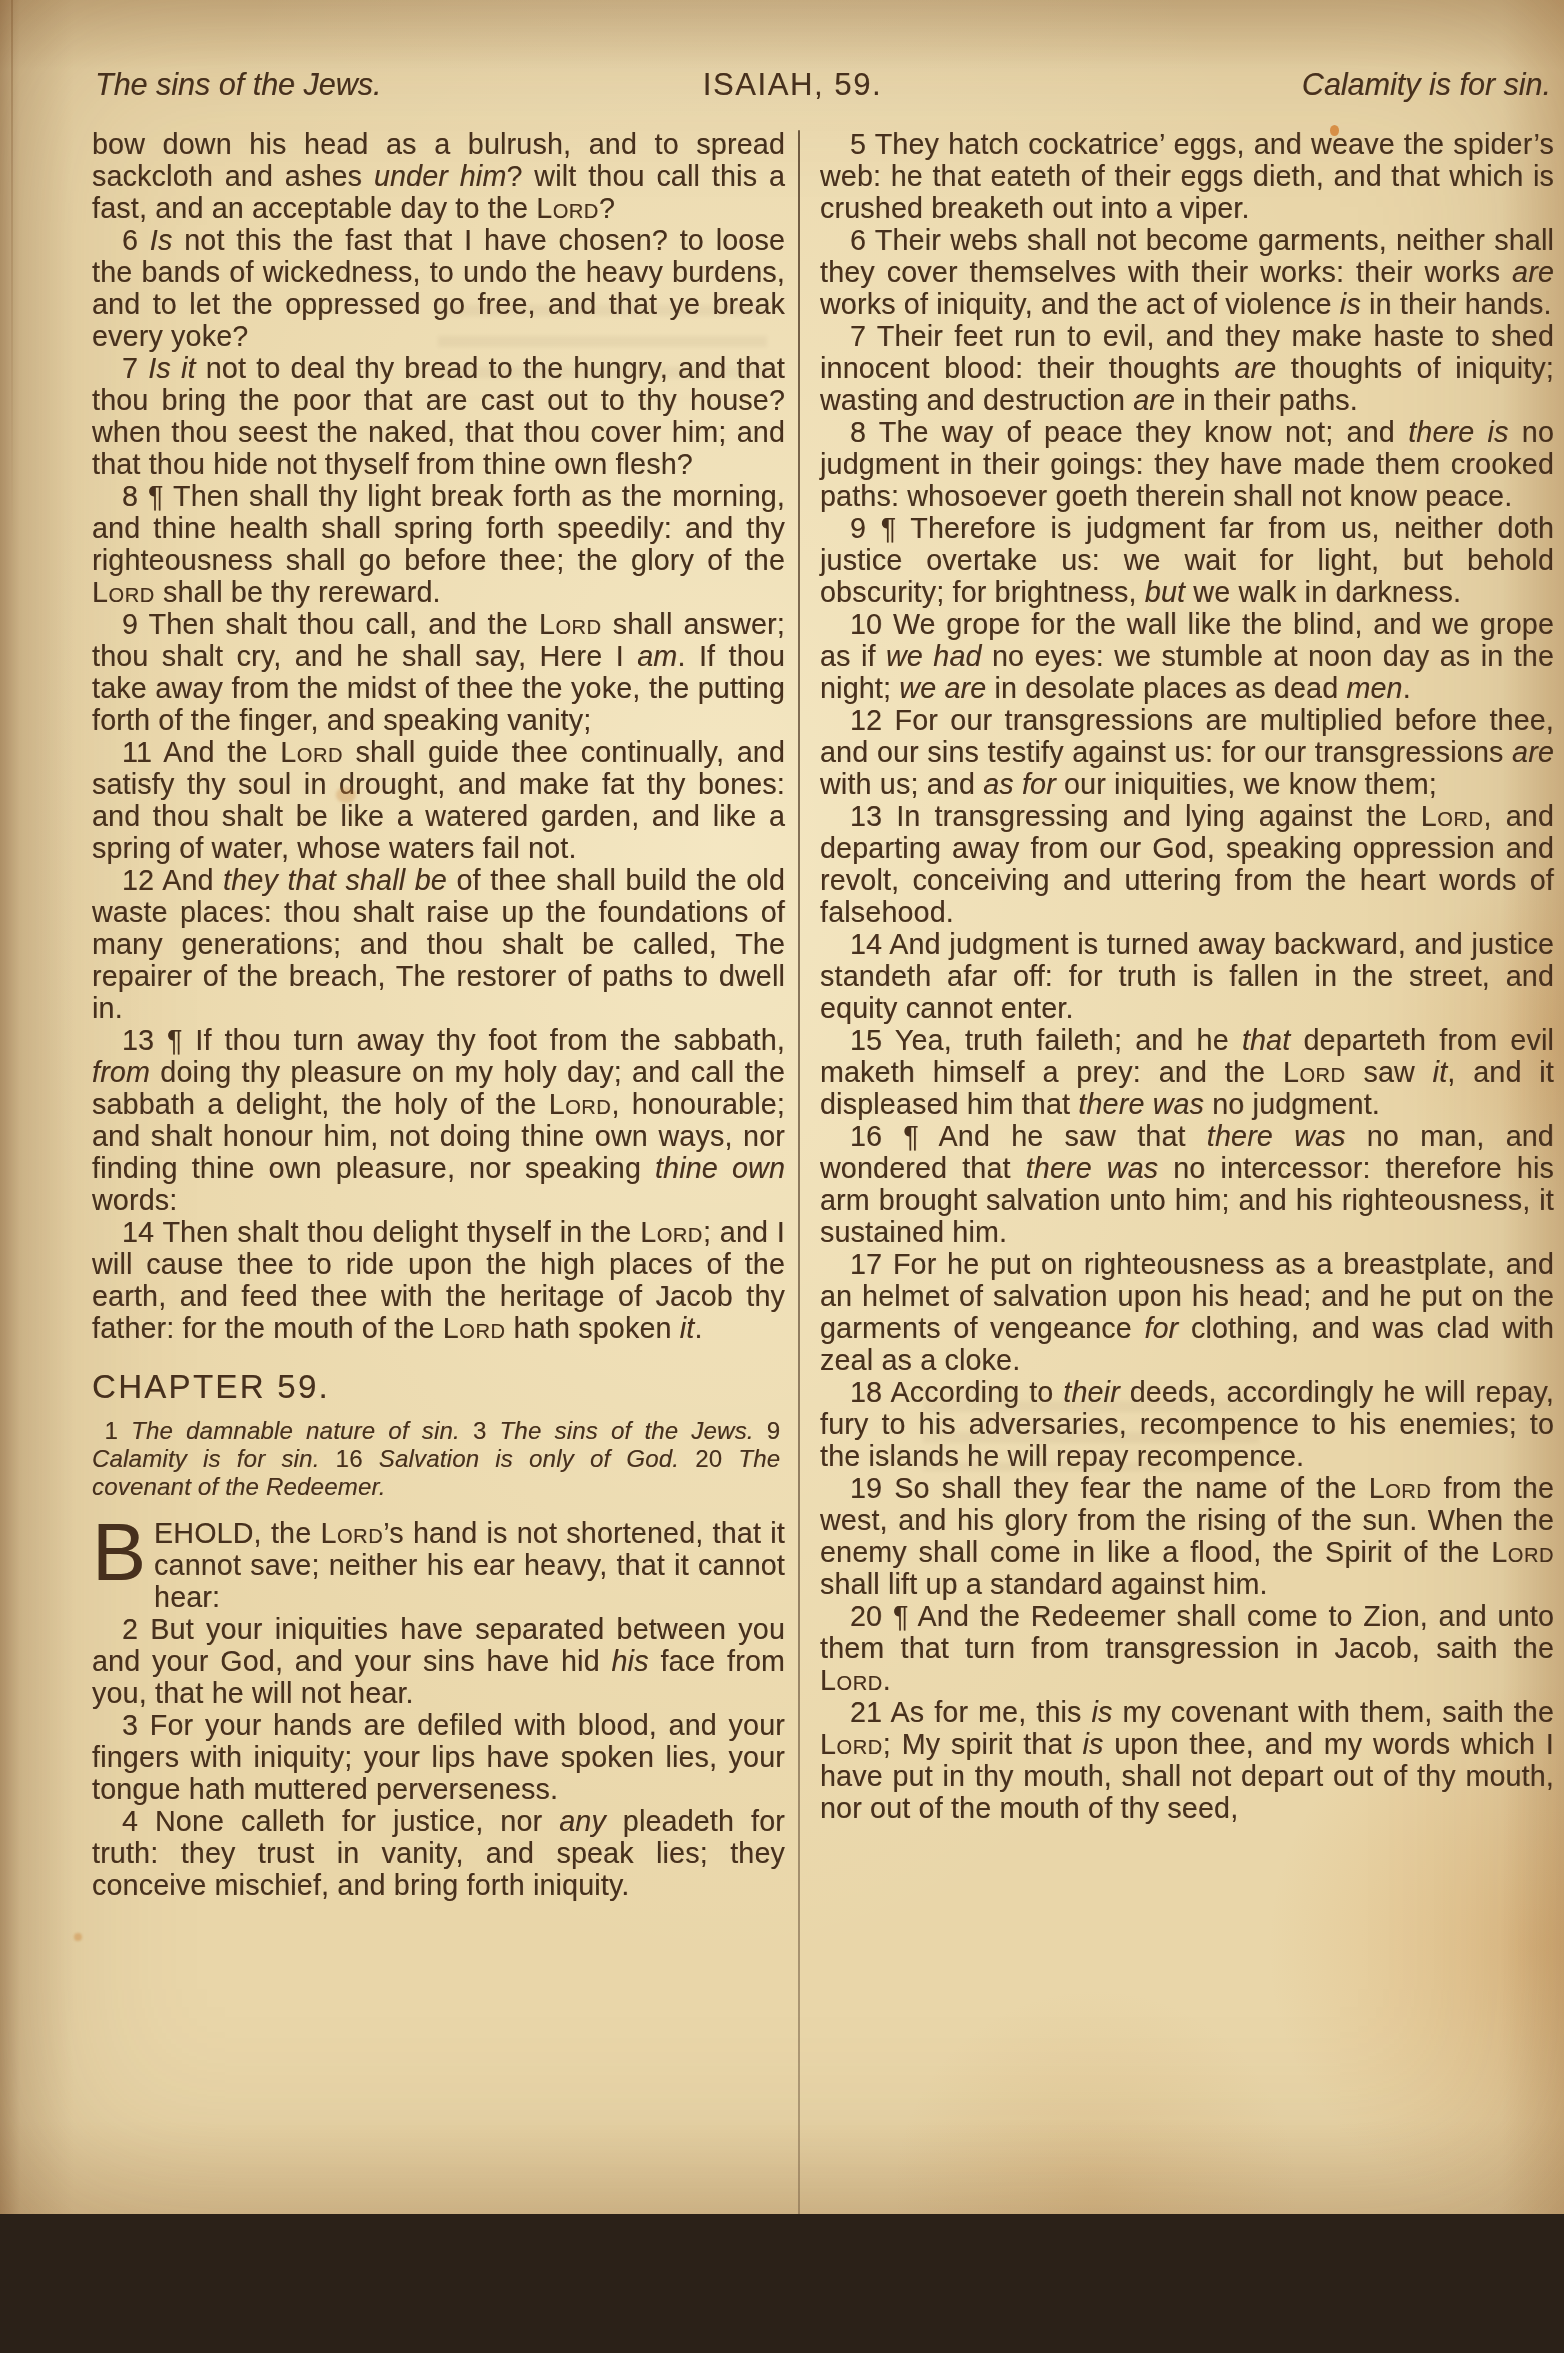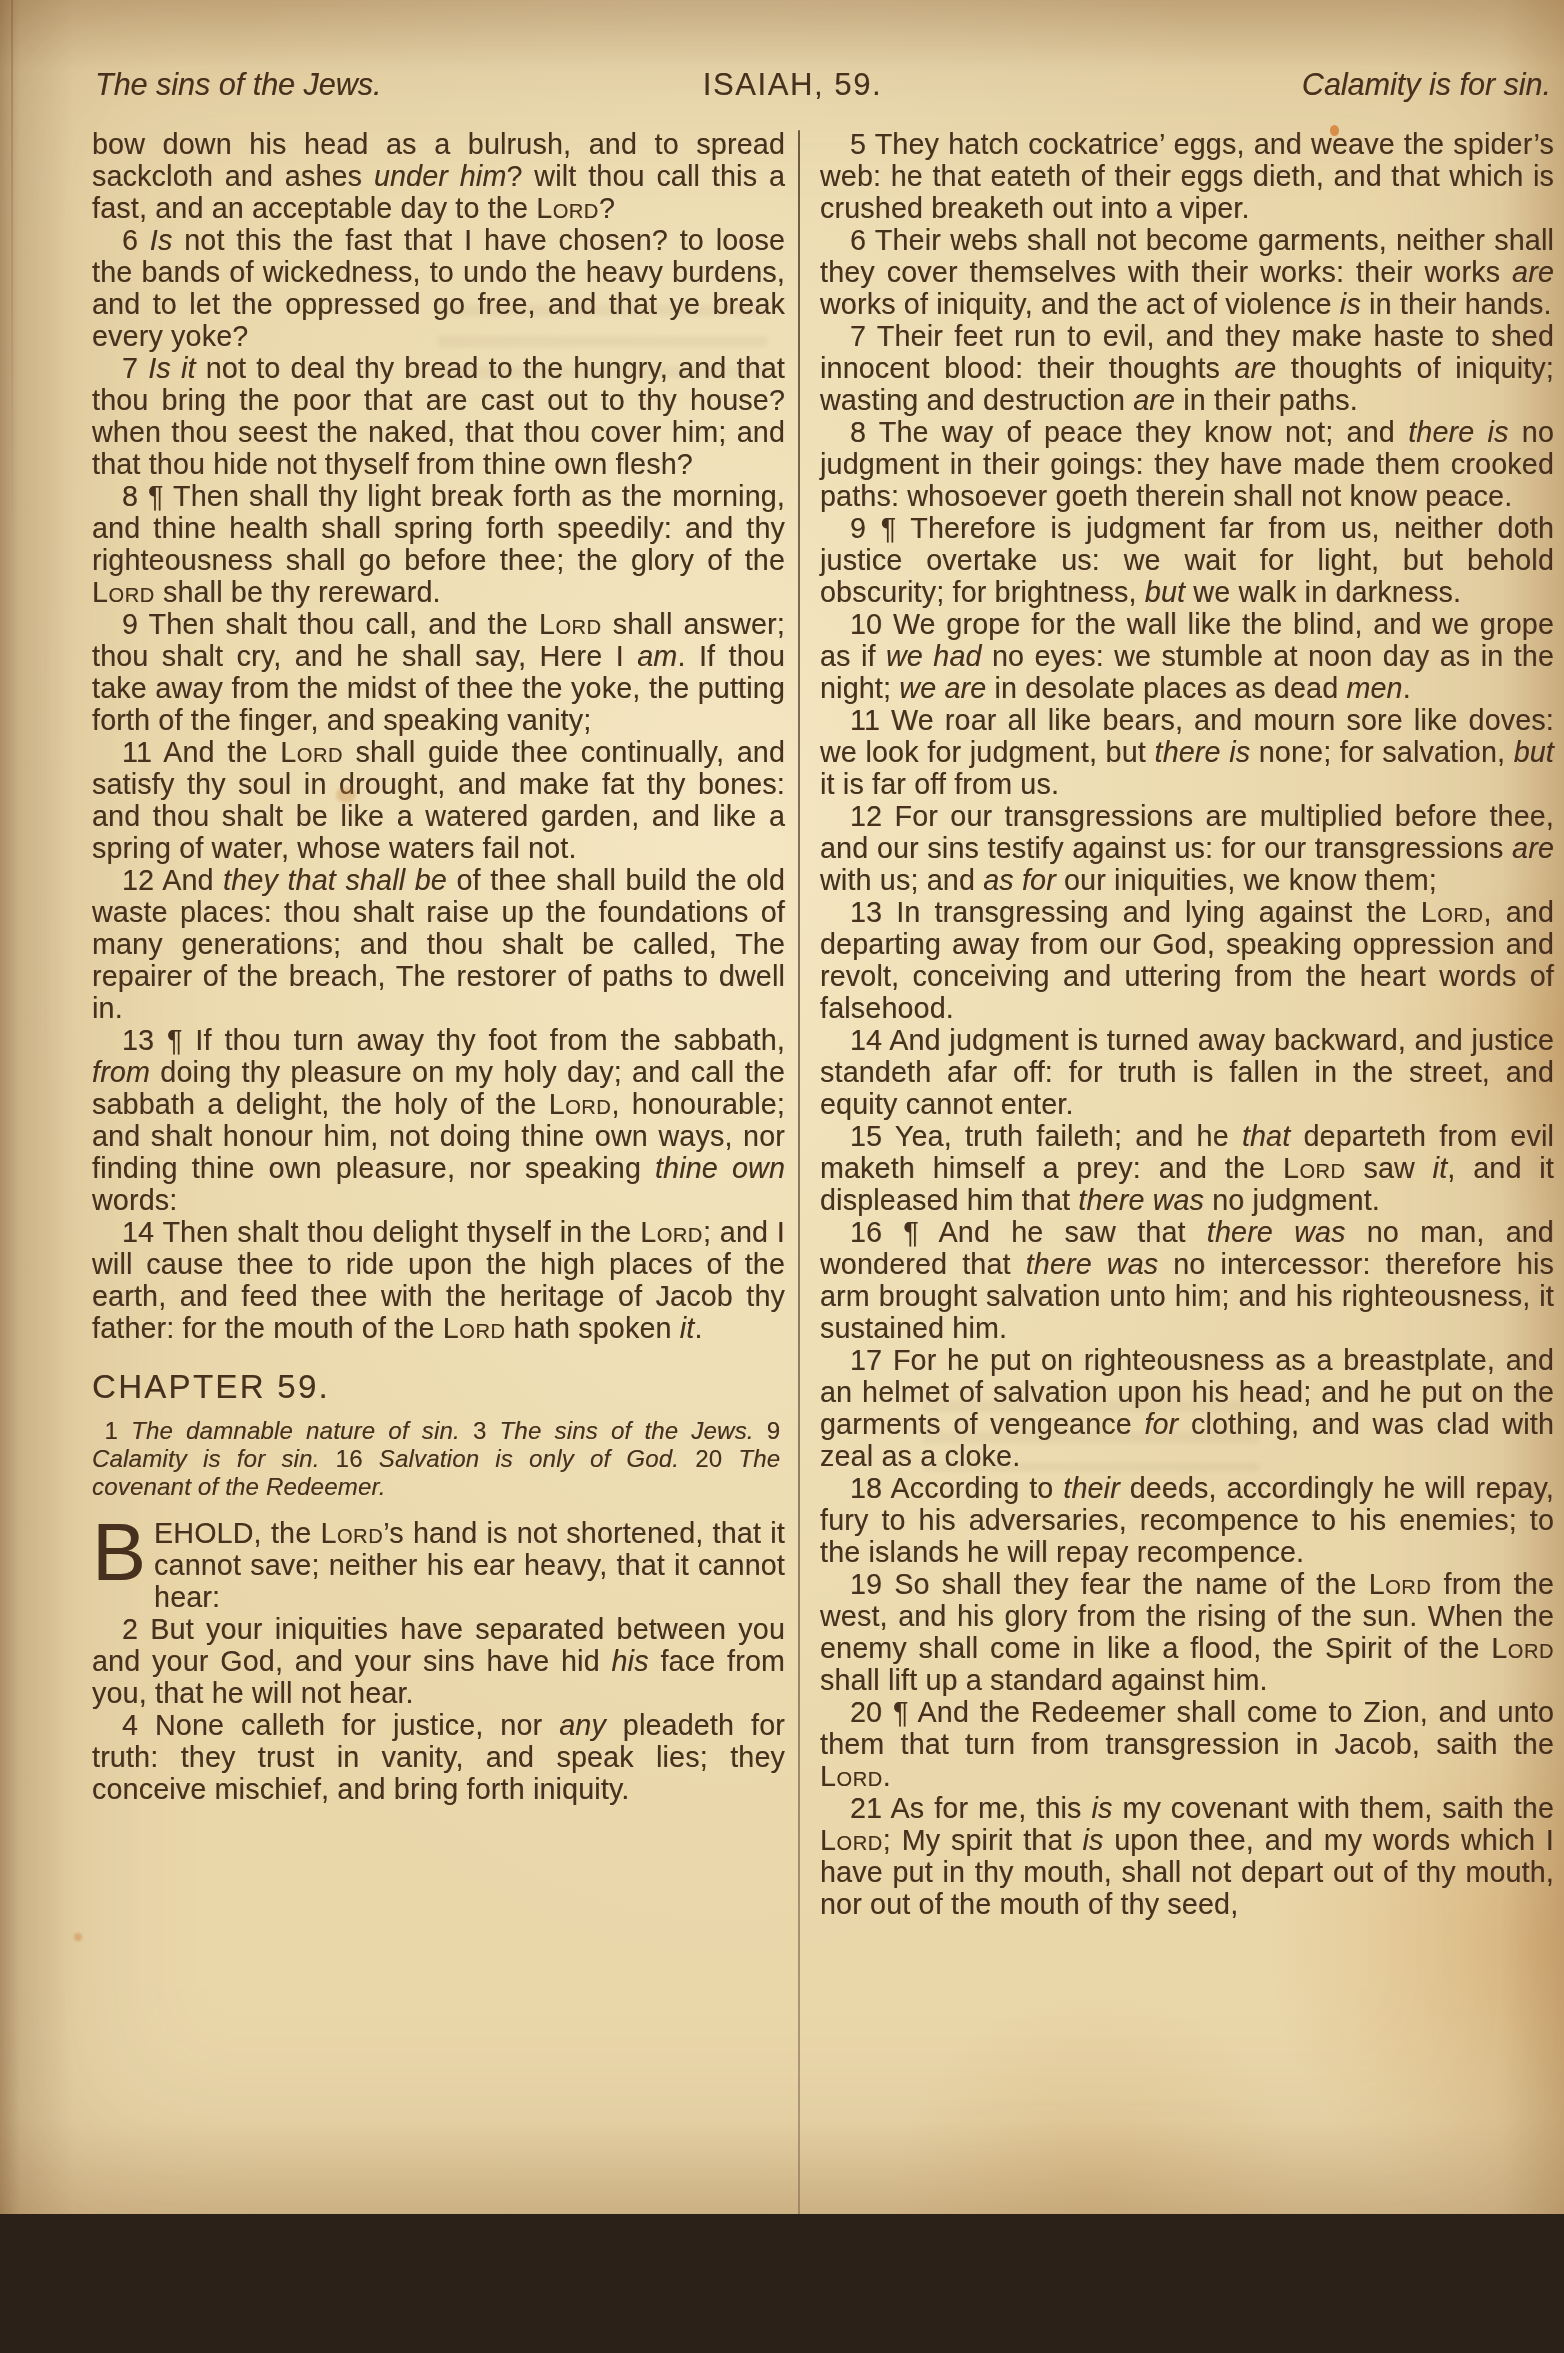--- a/index.html
+++ b/index.html
@@ -97,30 +97,30 @@
       <p class="verse"><span>8 ¶ Then shall thy light break forth as the morning, and thine health shall spring forth speedily: and thy righteousness shall go before thee; the glory of the </span><span class="sc">Lord</span><span> shall be thy rereward.</span></p>
       <p class="verse"><span>9 Then shalt thou call, and the </span><span class="sc">Lord</span><span> shall answer; thou shalt cry, and he shall say, Here I </span><span class="it">am</span><span>. If thou take away from the midst of thee the yoke, the putting forth of the finger, and speaking vanity;</span></p>
       <p class="verse"><span>11 And the </span><span class="sc">Lord</span><span> shall guide thee continually, and satisfy thy soul in drought, and make fat thy bones: and thou shalt be like a watered garden, and like a spring of water, whose waters fail not.</span></p>
       <p class="verse"><span>12 And </span><span class="it">they that shall be</span><span> of thee shall build the old waste places: thou shalt raise up the foundations of many generations; and thou shalt be called, The repairer of the breach, The restorer of paths to dwell in.</span></p>
       <p class="verse"><span>13 ¶ If thou turn away thy foot from the sabbath, </span><span class="it">from</span><span> doing thy pleasure on my holy day; and call the sabbath a delight, the holy of the </span><span class="sc">Lord</span><span>, honourable; and shalt honour him, not doing thine own ways, nor finding thine own pleasure, nor speaking </span><span class="it">thine own</span><span> words:</span></p>
       <p class="verse"><span>14 Then shalt thou delight thyself in the </span><span class="sc">Lord</span><span>; and I will cause thee to ride upon the high places of the earth, and feed thee with the heritage of Jacob thy father: for the mouth of the </span><span class="sc">Lord</span><span> hath spoken </span><span class="it">it</span><span>.</span></p>
       <div class="chapter-heading">CHAPTER 59.</div>
       <p class="summary"><span>1 </span><span class="it">The damnable nature of sin.</span><span> 3 </span><span class="it">The sins of the Jews.</span><span> 9 </span><span class="it">Calamity is for sin.</span><span> 16 </span><span class="it">Salvation is only of God.</span><span> 20 </span><span class="it">The covenant of the Redeemer.</span></p>
       <p class="verse cont"><span class="dropcap">B</span><span>EHOLD, the </span><span class="sc">Lord</span><span>’s hand is not shortened, that it cannot save; neither his ear heavy, that it cannot hear:</span></p>
       <p class="verse"><span>2 But your iniquities have separated between you and your God, and your sins have hid </span><span class="it">his</span><span> face from you, that he will not hear.</span></p>
+      <p class="verse"><span>3 For your hands are defiled with blood, and your fingers with iniquity; your lips have spoken lies, your tongue hath muttered perverseness.</span></p>
       <p class="verse"><span>4 None calleth for justice, nor </span><span class="it">any</span><span> pleadeth for truth: they trust in vanity, and speak lies; they conceive mischief, and bring forth iniquity.</span></p>
     </div>
   <div class="col col-right">
       <p class="verse"><span>5 They hatch cockatrice’ eggs, and weave the spider’s web: he that eateth of their eggs dieth, and that which is crushed breaketh out into a viper.</span></p>
       <p class="verse"><span>6 Their webs shall not become garments, neither shall they cover themselves with their works: their works </span><span class="it">are</span><span> works of iniquity, and the act of violence </span><span class="it">is</span><span> in their hands.</span></p>
       <p class="verse"><span>7 Their feet run to evil, and they make haste to shed innocent blood: their thoughts </span><span class="it">are</span><span> thoughts of iniquity; wasting and destruction </span><span class="it">are</span><span> in their paths.</span></p>
       <p class="verse"><span>8 The way of peace they know not; and </span><span class="it">there is</span><span> no judgment in their goings: they have made them crooked paths: whosoever goeth therein shall not know peace.</span></p>
       <p class="verse"><span>9 ¶ Therefore is judgment far from us, neither doth justice overtake us: we wait for light, but behold obscurity; for brightness, </span><span class="it">but</span><span> we walk in darkness.</span></p>
       <p class="verse"><span>10 We grope for the wall like the blind, and we grope as if </span><span class="it">we had</span><span> no eyes: we stumble at noon day as in the night; </span><span class="it">we are</span><span> in desolate places as dead </span><span class="it">men</span><span>.</span></p>
-      <p class="verse"><span>11 We roar all like bears, and mourn sore like doves: we look for judgment, but </span><span class="it">there is</span><span> none; for salvation, </span><span class="it">but</span><span> it is far off from us.</span></p>
       <p class="verse"><span>12 For our transgressions are multiplied before thee, and our sins testify against us: for our transgressions </span><span class="it">are</span><span> with us; and </span><span class="it">as for</span><span> our iniquities, we know them;</span></p>
       <p class="verse"><span>13 In transgressing and lying against the </span><span class="sc">Lord</span><span>, and departing away from our God, speaking oppression and revolt, conceiving and uttering from the heart words of falsehood.</span></p>
       <p class="verse"><span>14 And judgment is turned away backward, and justice standeth afar off: for truth is fallen in the street, and equity cannot enter.</span></p>
       <p class="verse"><span>15 Yea, truth faileth; and he </span><span class="it">that</span><span> departeth from evil maketh himself a prey: and the </span><span class="sc">Lord</span><span> saw </span><span class="it">it</span><span>, and it displeased him that </span><span class="it">there was</span><span> no judgment.</span></p>
       <p class="verse"><span>16 ¶ And he saw that </span><span class="it">there was</span><span> no man, and wondered that </span><span class="it">there was</span><span> no intercessor: therefore his arm brought salvation unto him; and his righteousness, it sustained him.</span></p>
       <p class="verse"><span>17 For he put on righteousness as a breastplate, and an helmet of salvation upon his head; and he put on the garments of vengeance </span><span class="it">for</span><span> clothing, and was clad with zeal as a cloke.</span></p>
       <p class="verse"><span>18 According to </span><span class="it">their</span><span> deeds, accordingly he will repay, fury to his adversaries, recompence to his enemies; to the islands he will repay recompence.</span></p>
       <p class="verse"><span>19 So shall they fear the name of the </span><span class="sc">Lord</span><span> from the west, and his glory from the rising of the sun.  When the enemy shall come in like a flood, the Spirit of the </span><span class="sc">Lord</span><span> shall lift up a standard against him.</span></p>
       <p class="verse"><span>20 ¶ And the Redeemer shall come to Zion, and unto them that turn from transgression in Jacob, saith the </span><span class="sc">Lord</span><span>.</span></p>
       <p class="verse"><span>21 As for me, this </span><span class="it">is</span><span> my covenant with them, saith the </span><span class="sc">Lord</span><span>; My spirit that </span><span class="it">is</span><span> upon thee, and my words which I have put in thy mouth, shall not depart out of thy mouth, nor out of the mouth of thy seed,</span></p>

